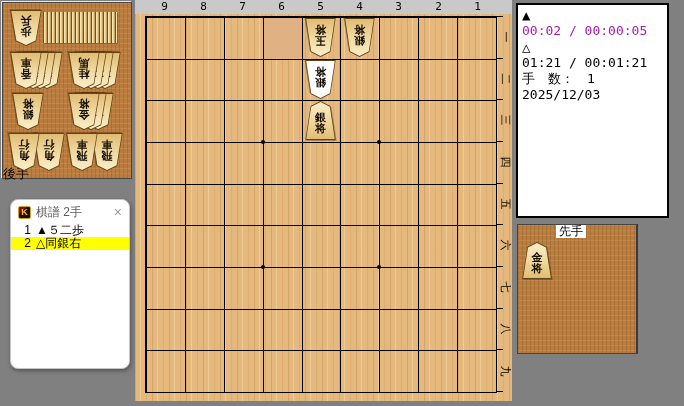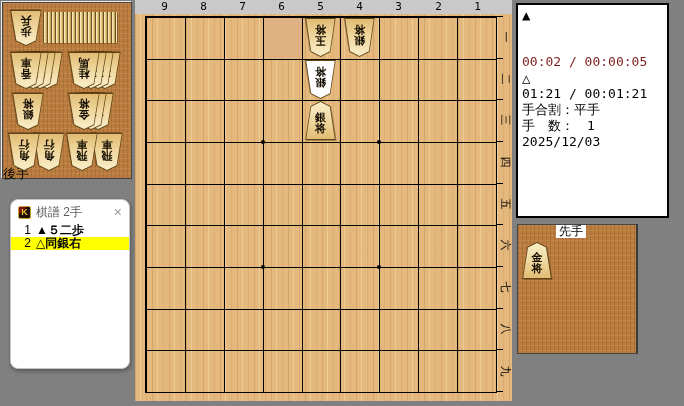--- a/index.html
+++ b/index.html
@@ -50,21 +50,21 @@
     box-shadow:1px 2px 4px rgba(0,0,0,.35); overflow:hidden; }
   #kifu-titlebar { height:24px; display:flex; align-items:center; padding:0 7px; gap:5px; }
   #kifu-icon { width:13px; height:13px; border-radius:2px; flex:0 0 13px;
     background:linear-gradient(135deg,#7e1212 0 35%,#1c0d06 35%);
     border:1px solid #caa22a; color:#f2c22e; font-size:9px; font-weight:bold;
     display:flex; align-items:center; justify-content:center; }
   #kifu-title { font-size:12px; color:#5c5c5c; }
   #kifu-close { margin-left:auto; color:#9a9a9a; font-size:14px; line-height:14px; cursor:default; }
   .kifu-row { height:13px; line-height:13px; font-size:12px; color:#000; display:flex; white-space:pre; }
   .kifu-row .no { width:20px; text-align:right; }
-  .kifu-row .mv { margin-left:5px;font-weight:bold; }
+  .kifu-row .mv { margin-left:5px; }
   .kifu-header { padding-left:8px; }
   .kifu-row.current { background:#ffff00; }
 
   
   #board-panel { position:absolute; left:135px; top:0; width:377px; height:401px; }
   #file-strip { position:absolute; left:0; top:0; width:100%; height:14px; background:#c9c9c9; }
   #file-strip span { position:absolute; top:0; width:39px; text-align:center;
     font-size:11px; line-height:14px; color:#000; font-family:"DejaVu Sans Mono",monospace; }
   #grid { position:absolute; left:10px; top:16px; width:352px; height:377px;
     border:1px solid #000;
@@ -75,21 +75,21 @@
   .star { position:absolute; width:4px; height:4px; border-radius:50%; background:#000; }
   .tick { position:absolute; left:362px; width:6px; height:1px; background:#000; }
   .rank-label { position:absolute; left:364px; width:13px; height:14px; font-size:11px;
     line-height:14px; color:#000; text-align:center; transform:rotate(90deg); }
 
   
   #info-panel { position:absolute; left:516px; top:3px; width:153px; height:215px;
     background:#fff; border:2px solid #000; padding:2px 4px;
     font-size:13px; line-height:16px; color:#000; }
   #info-panel .mark { font-size:14px; }
-  #sente-time { color:#7f1d1d;margin-top:31px; }
+  #sente-time { color:#a21caf; }
 
   
   #sente-stand { position:absolute; left:517px; top:224px; width:121px; height:130px;
     border:1px solid #454545; border-right:2px solid #3a3a3a; }
   #sente-chip { position:absolute; left:38px; top:0; background:#fff; padding:0 3px;
     font-size:12px; line-height:13px; color:#000; }
 </style>
 </head>
 <body>
 
@@ -290,21 +290,20 @@
         <span class="k">銀将</span>
       </span>
     </div>
 </div>
 
 <div id="info-panel" class="mono">
   <div class="mark">▲</div>
   <div id="sente-time">00:02 / 00:00:05</div>
   <div class="mark">△</div>
   <div>01:21 / 00:01:21</div>
-  <div>手合割：平手</div>
   <div>手　数：　1</div>
   <div>2025/12/03</div>
 </div>
 
 <div id="sente-stand" class="wood-stand">
   <div id="sente-chip">先手</div>
   <div class="pc" style="left:3px;top:17px;width:32px;height:37px;">
     <span class="bg"></span>
       <span class="face">
         <span class="k">金将</span>

